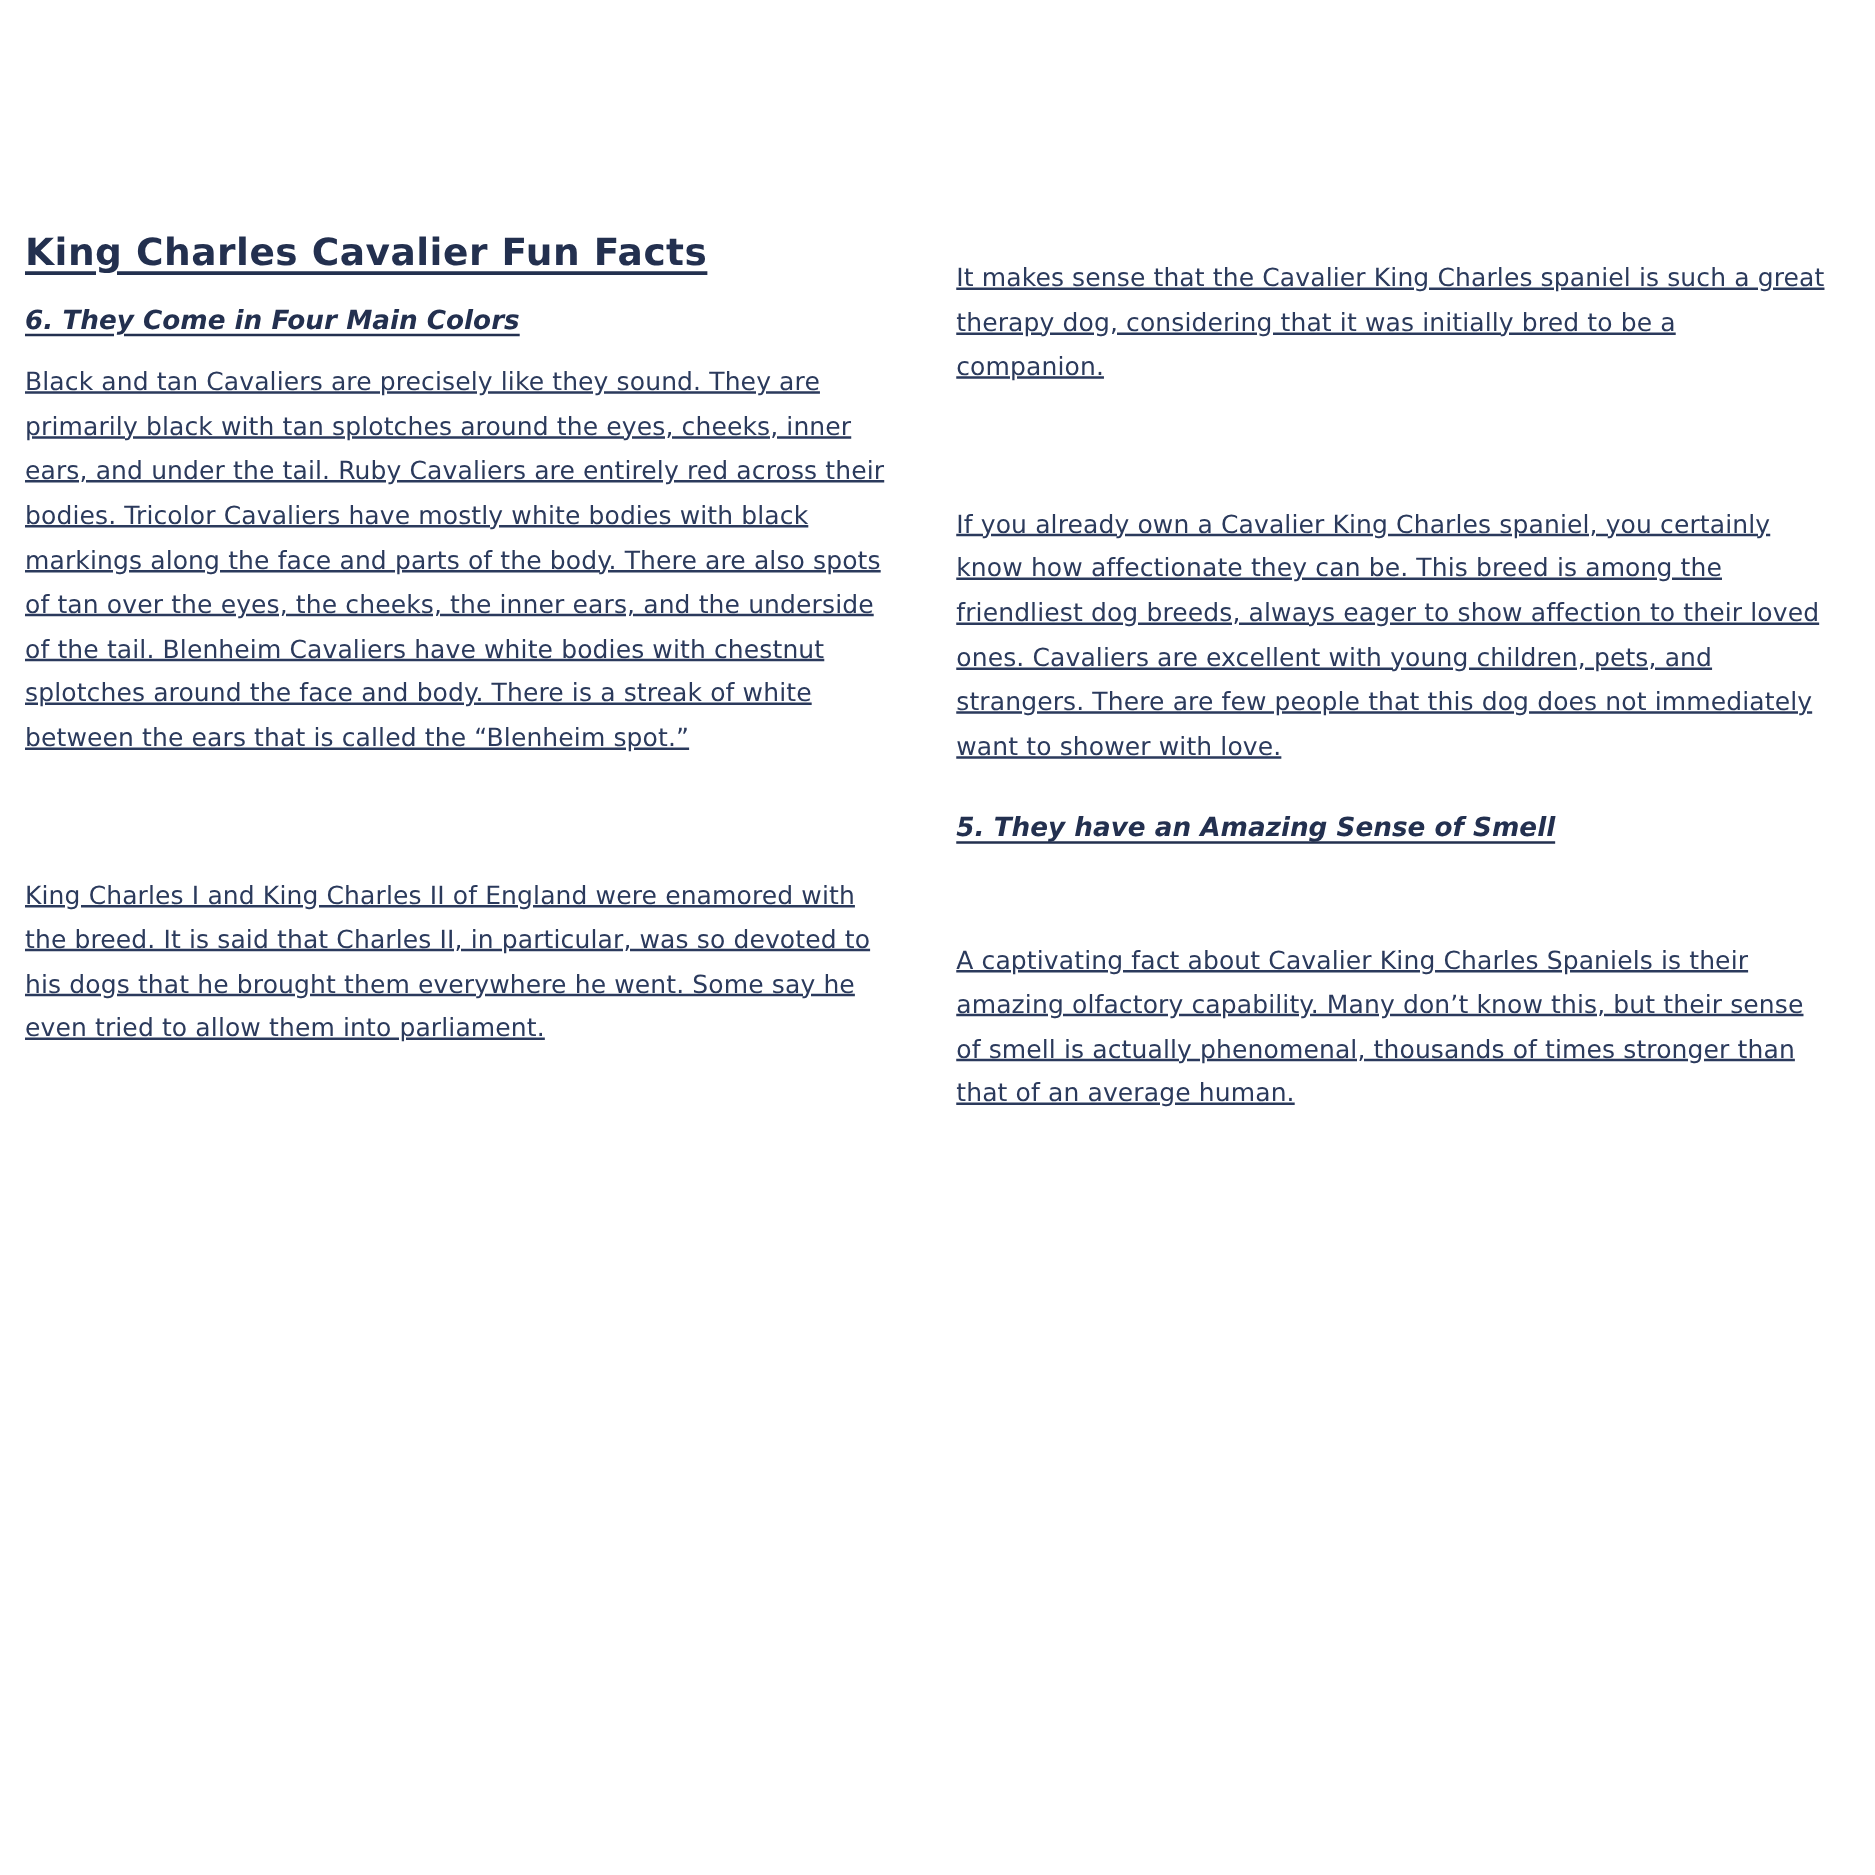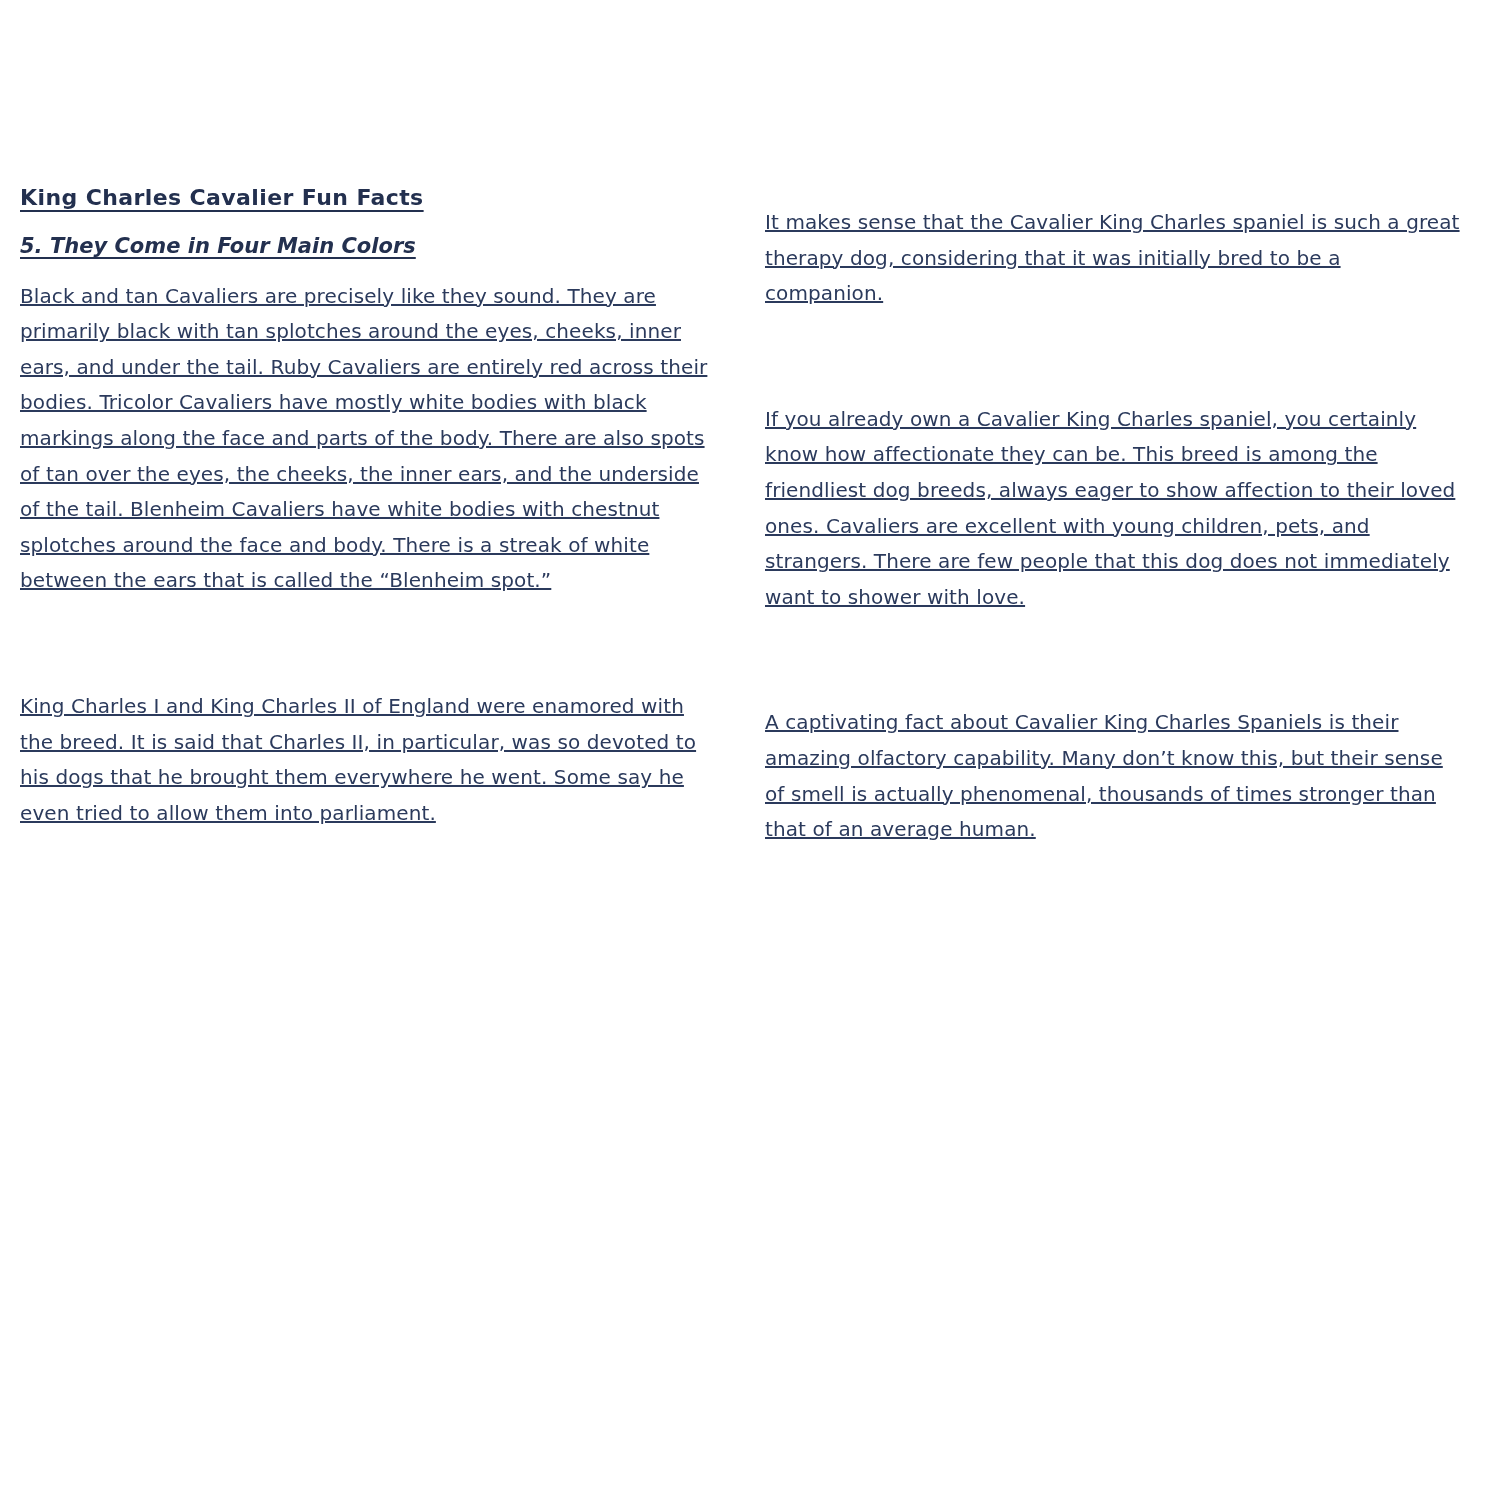--- a/index.html
+++ b/index.html
@@ -27,21 +27,21 @@
     align-items: flex-start;
   }
   .col {
     width: 700px;
     flex: 0 0 700px;
   }
   .col-left { padding-left: 0px; }
   .col-right { padding-top: 20px; }
 
   .doc-title {
-    font-size: 22px;
+    font-size: 30px;
     font-weight: bold;
     letter-spacing: 0.4px;
     color: #23304f;
     text-decoration: underline;
     text-underline-offset: 5px;
     margin: 0 0 22px 0;
     line-height: 1.2;
   }
   .section-heading {
     font-size: 21px;
@@ -66,33 +66,34 @@
 </style>
 </head>
 <body>
 
 <div class="page">
   <div class="columns">
 
     <div class="col col-left">
       <h1 class="doc-title">King Charles Cavalier  Fun Facts</h1>
 
-      <h2 class="section-heading">5. They Come in Four Main Colors</h2>
+      <h2 class="section-heading">6. They Come in Four Main Colors</h2>
       <p class="body-text">Black and tan Cavaliers are precisely like they sound. They are primarily black with tan splotches around the eyes, cheeks, inner ears, and under the tail. Ruby Cavaliers are entirely red across their bodies. Tricolor Cavaliers have mostly white bodies with black markings along the face and parts of the body. There are also spots of tan over the eyes, the cheeks, the inner ears, and the underside of the tail. Blenheim Cavaliers have white bodies with chestnut splotches around the face and body. There is a streak of white between the ears that is called the “Blenheim spot.”</p>
 
       <div class="spacer-md"></div>
       <p class="body-text">King Charles I and King Charles II of England were enamored with the breed. It is said that Charles II, in particular, was so devoted to his dogs that he brought them everywhere he went. Some say he even tried to allow them into parliament.</p>
 
       <div class="spacer-lg"></div>
     </div>
 
     <div class="col col-right">
       <p class="body-text">It makes sense that the Cavalier King Charles spaniel is such a great therapy dog, considering that it was initially bred to be a companion.</p>
 
       <div class="spacer-md"></div>
       <p class="body-text">If you already own a Cavalier King Charles spaniel, you certainly know how affectionate they can be. This breed is among the friendliest dog breeds, always eager to show affection to their loved ones. Cavaliers are excellent with young children, pets, and strangers. There are few people that this dog does not immediately want to shower with love.</p>
 
+      <h2 class="section-heading">5. They have an Amazing Sense of Smell</h2>
       <div class="spacer-md"></div>
       <p class="body-text">A captivating fact about Cavalier King Charles Spaniels is their amazing olfactory capability. Many don’t know this, but their sense of smell is actually phenomenal, thousands of times stronger than that of an average human.</p>
     </div>
 
   </div>
 </div>
 
 </body></html>

